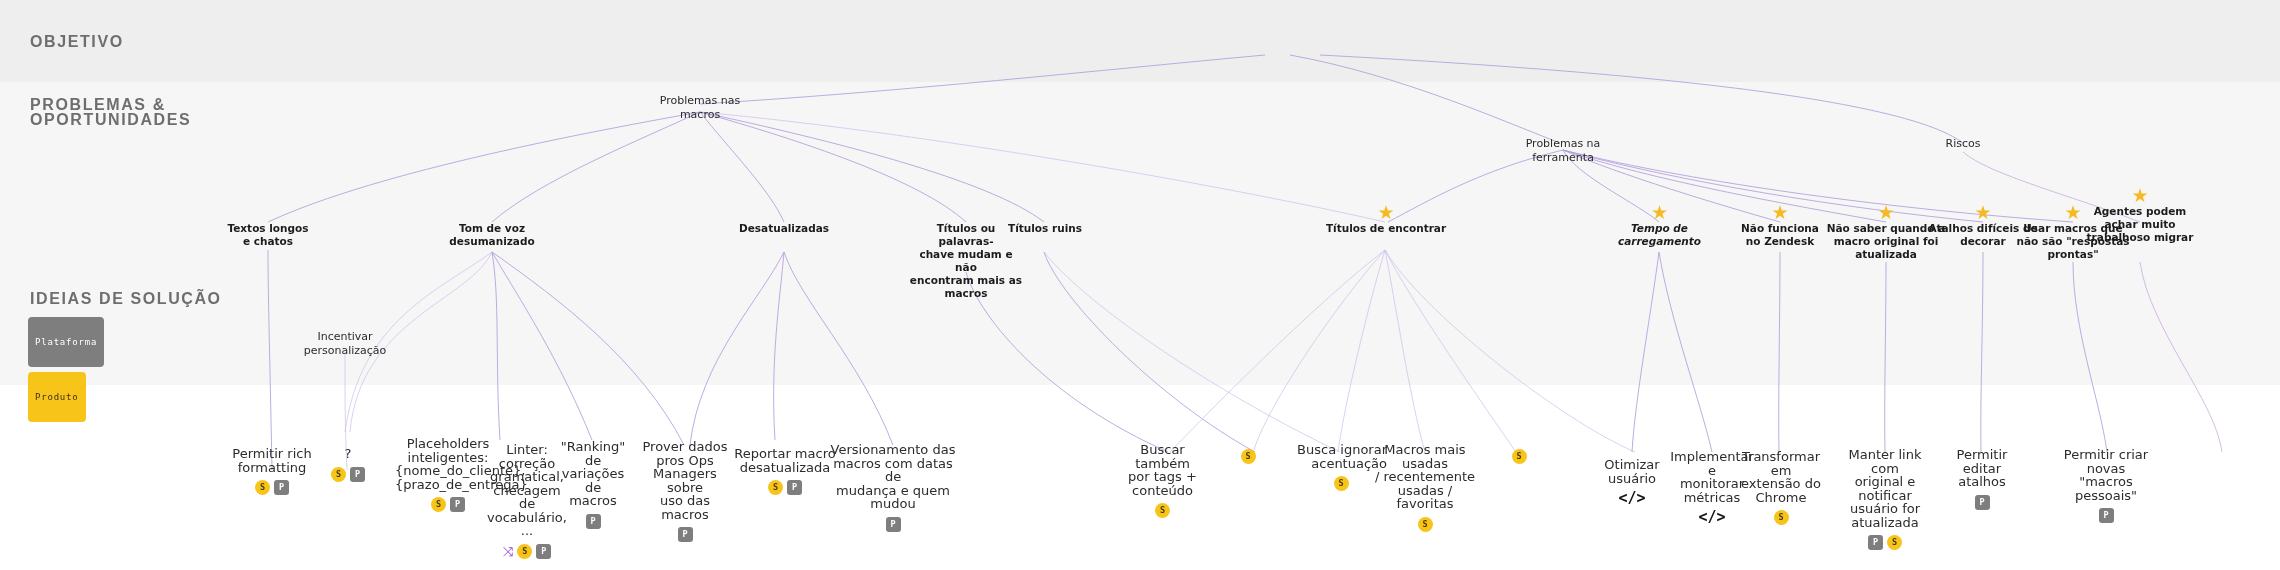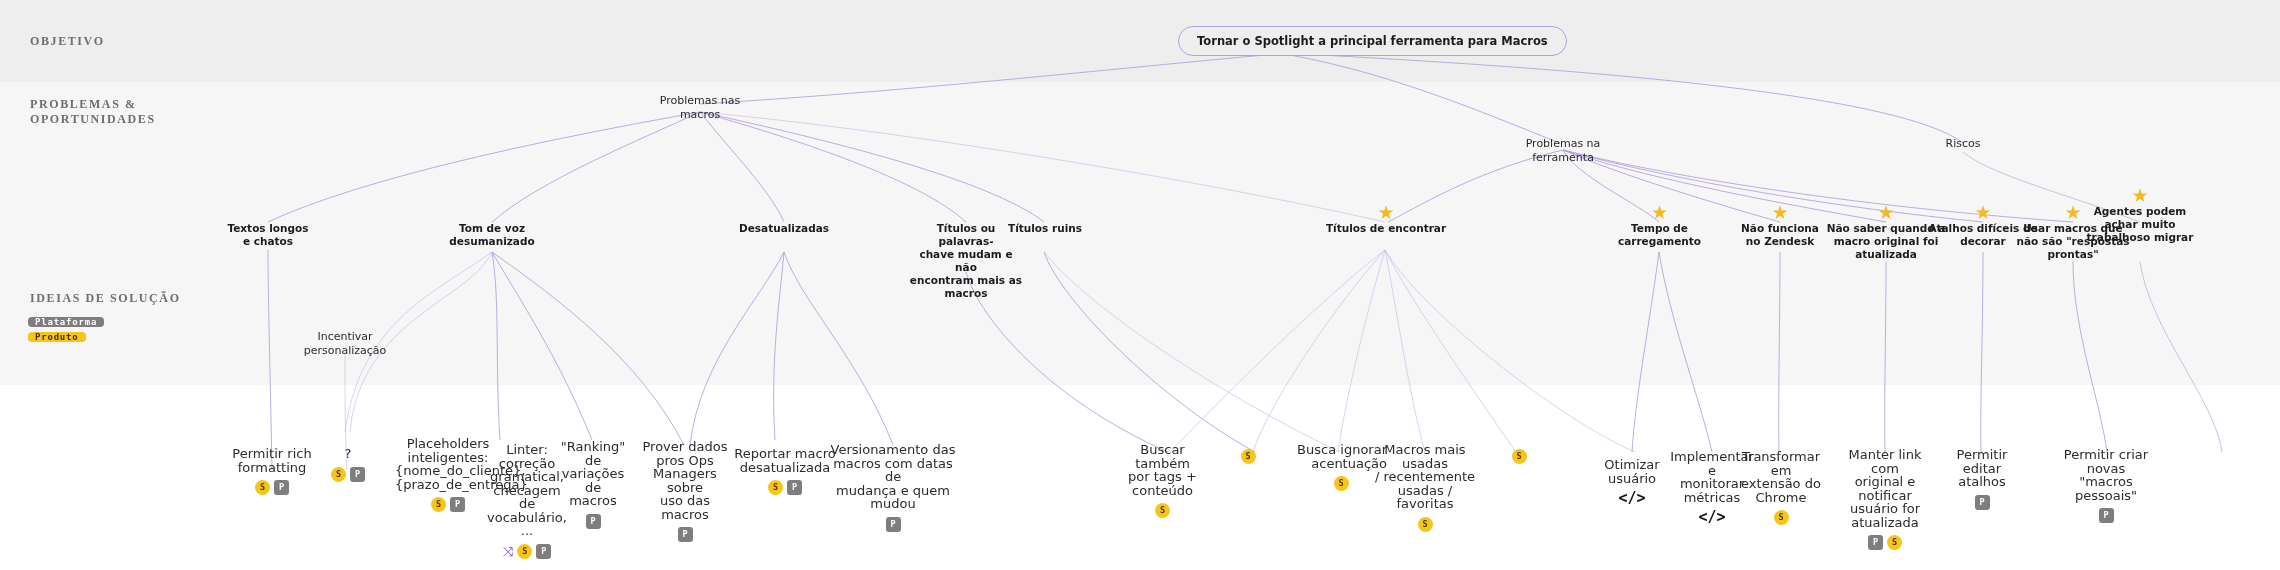--- a/index.html
+++ b/index.html
@@ -12,35 +12,35 @@
 
   
   .band{position:absolute;left:0;width:2280px;}
   .band-objective{top:0;height:82px;background:#efeeee;}
   .band-problems{top:82px;height:303px;background:#f6f6f6;}
   .band-solutions{top:385px;height:185px;background:#ffffff;}
 
   
   .sec-label{
     position:absolute;
-    font-family:Liberation Serif, serif;
-    font-size:12px;letter-spacing:1.6px;color:#6e6e6e;font-weight:700;
+    font-family:Liberation Sans, sans-serif;
+    font-size:16px;letter-spacing:1.6px;color:#6e6e6e;font-weight:700;
     line-height:15px;text-transform:uppercase;white-space:pre-line;
   }
   #lbl-objective{left:30px;top:34px;}
   #lbl-problems{left:30px;top:97px;}
   #lbl-solutions{left:30px;top:291px;}
 
   
   .legend{position:absolute;left:28px;top:317px;}
   .legend-chip{
     display:block;border-radius:4px;
     font-family:"DejaVu Sans Mono","Liberation Mono",monospace;
-    font-size:9px;font-weight:700;letter-spacing:.8px;
-    padding:0 7px;margin-bottom:5px;width:fit-content;
+    font-size:9px;font-weight:400;letter-spacing:.8px;
+    padding:20px 7px;margin-bottom:5px;width:fit-content;
   }
   .chip-plat{background:#7e7e7e;color:#ffffff;}
   .chip-prod{background:#f7c519;color:#3c3114;}
 
   
   #links{position:absolute;left:0;top:0;width:2280px;height:570px;}
   #links path{fill:none;stroke:#b39ddb;stroke-width:1;opacity:.85;}
   #links path.thin{stroke:#c9b7e8;stroke-width:.8;opacity:.8;}
   #links path.pinkish{stroke:#caa6dd;stroke-width:.9;opacity:.85;}
 
@@ -153,23 +153,20 @@
 
     <path d="M1886,262 C1886,330 1884,400 1885,452"></path>
 
     <path d="M1983,252 C1983,330 1980,400 1981,452"></path>
 
     <path d="M2073,262 C2073,330 2100,400 2107,452"></path>
 
     <path d="M2140,262 C2150,330 2215,400 2222,452" class="pinkish"></path>
   </svg>
 
-  <div class="objective-node" style="left:1178px;top:26px;">
-    <span class="txt">Tornar o Spotlight a principal ferramenta para Macros</span>
-  </div>
 
   <div class="node node-cat" style="left:650px;top:94px;width:100px;">
     <span class="txt">Problemas nas macros</span>
   </div>
   <div class="node node-cat" style="left:1508px;top:137px;width:110px;">
     <span class="txt">Problemas na ferramenta</span>
   </div>
   <div class="node node-cat" style="left:1933px;top:137px;width:60px;">
     <span class="txt">Riscos</span>
   </div>
@@ -199,21 +196,21 @@
   <div class="node node-prob" style="left:999px;top:222px;width:92px;">
     <span class="txt" style="white-space:pre-line;">Títulos ruins</span>
   </div>
 
   <div class="node node-prob" style="left:1318px;top:222px;width:136px;">
     <span class="star">★</span>
     <span class="txt" style="white-space:pre-line;">Títulos de encontrar</span>
   </div>
   <div class="node node-prob" style="left:1607px;top:222px;width:105px;">
     <span class="star">★</span>
-    <span class="txt" style="white-space:pre-line;">Tempo de
+    <span class="txt" style="white-space:pre-line;font-style:italic;">Tempo de
 carregamento</span>
   </div>
   <div class="node node-prob" style="left:1727px;top:222px;width:106px;">
     <span class="star">★</span>
     <span class="txt" style="white-space:pre-line;">Não funciona
 no Zendesk</span>
   </div>
   <div class="node node-prob" style="left:1822px;top:222px;width:128px;">
     <span class="star">★</span>
     <span class="txt" style="white-space:pre-line;">Não saber quando a

